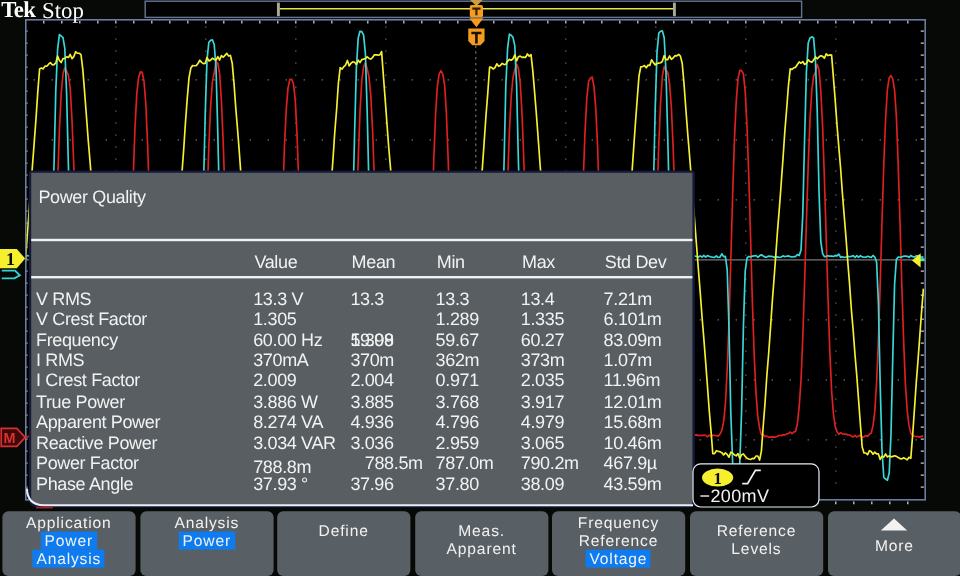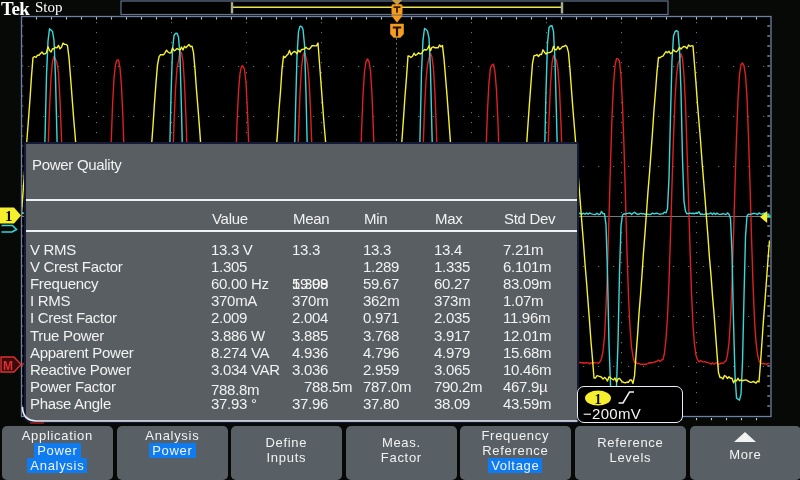--- a/index.html
+++ b/index.html
@@ -9,21 +9,21 @@
         border:2px solid #141a38;border-radius:2px 2px 4px 7px;}
   #sep1,#sep2{position:absolute;left:25.5px;width:551px;height:2px;background:#eef2f6;}
   #badge{position:absolute;left:577px;top:385.5px;width:104px;height:35.5px;background:#000;
         border:1.5px solid #e8edf8;border-radius:7px;}
   .btn{position:absolute;top:426px;width:110.7px;height:54px;background:#596065;border-radius:5px;}
   .bl{position:absolute;width:100%;text-align:center;color:#f2f2f2;font-size:13px;line-height:14px;
       letter-spacing:0.7px;white-space:pre;}
   .hl{background:#0e7cf0;padding:0 3px;}
   #tek{position:absolute;left:1px;top:-2px;color:#fff;font-family:"Liberation Serif",serif;
       font-weight:bold;font-size:19px;letter-spacing:-0.5px;}
-  #stop{position:absolute;left:35px;top:-1px;color:#fff;font-family:"Liberation Serif",serif;font-size:15px;}
+  #stop{position:absolute;left:35px;top:-1px;color:#fff;font-family:"Liberation Serif",serif;font-size:19px;}
 </style></head>
 <body>
 <div id="scr">
 <svg width="800" height="480" style="position:absolute;left:0;top:0">
   <rect x="21.5" y="16.5" width="749.5" height="400" fill="#000" stroke="#6d7fa5" stroke-width="1.3"></rect>
   <line x1="96.5" y1="22" x2="96.5" y2="412" stroke="#6f6f6f" stroke-width="1" stroke-dasharray="1.2 8.8"></line>
 <line x1="171.5" y1="22" x2="171.5" y2="412" stroke="#6f6f6f" stroke-width="1" stroke-dasharray="1.2 8.8"></line>
 <line x1="246.5" y1="22" x2="246.5" y2="412" stroke="#6f6f6f" stroke-width="1" stroke-dasharray="1.2 8.8"></line>
 <line x1="321.5" y1="22" x2="321.5" y2="412" stroke="#6f6f6f" stroke-width="1" stroke-dasharray="1.2 8.8"></line>
 <line x1="471.5" y1="22" x2="471.5" y2="412" stroke="#6f6f6f" stroke-width="1" stroke-dasharray="1.2 8.8"></line>
@@ -161,25 +161,24 @@
       <div class="bl" style="top:3px">Application</div>
       <div class="bl" style="top:18px"><span class="hl">Power</span></div>
       <div class="bl" style="top:33px"><span class="hl">Analysis</span></div>
     </div>
 <div class="btn" style="left:117px">
       <div class="bl" style="top:3px">Analysis</div>
       <div class="bl" style="top:18px"><span class="hl">Power</span></div>
     </div>
 <div class="btn" style="left:231px">
       <div class="bl" style="top:10px">Define</div>
-      <div class="bl" style="top:25px">Inputs</div>
     </div>
 <div class="btn" style="left:346px">
       <div class="bl" style="top:10px">Meas.</div>
-      <div class="bl" style="top:25px">Factor</div>
+      <div class="bl" style="top:25px">Apparent</div>
     </div>
 <div class="btn" style="left:460px">
       <div class="bl" style="top:3px">Frequency</div>
       <div class="bl" style="top:18px">Reference</div>
       <div class="bl" style="top:33px"><span class="hl">Voltage</span></div>
     </div>
 <div class="btn" style="left:575px">
       <div class="bl" style="top:10px">Reference</div>
       <div class="bl" style="top:25px">Levels</div>
     </div>

